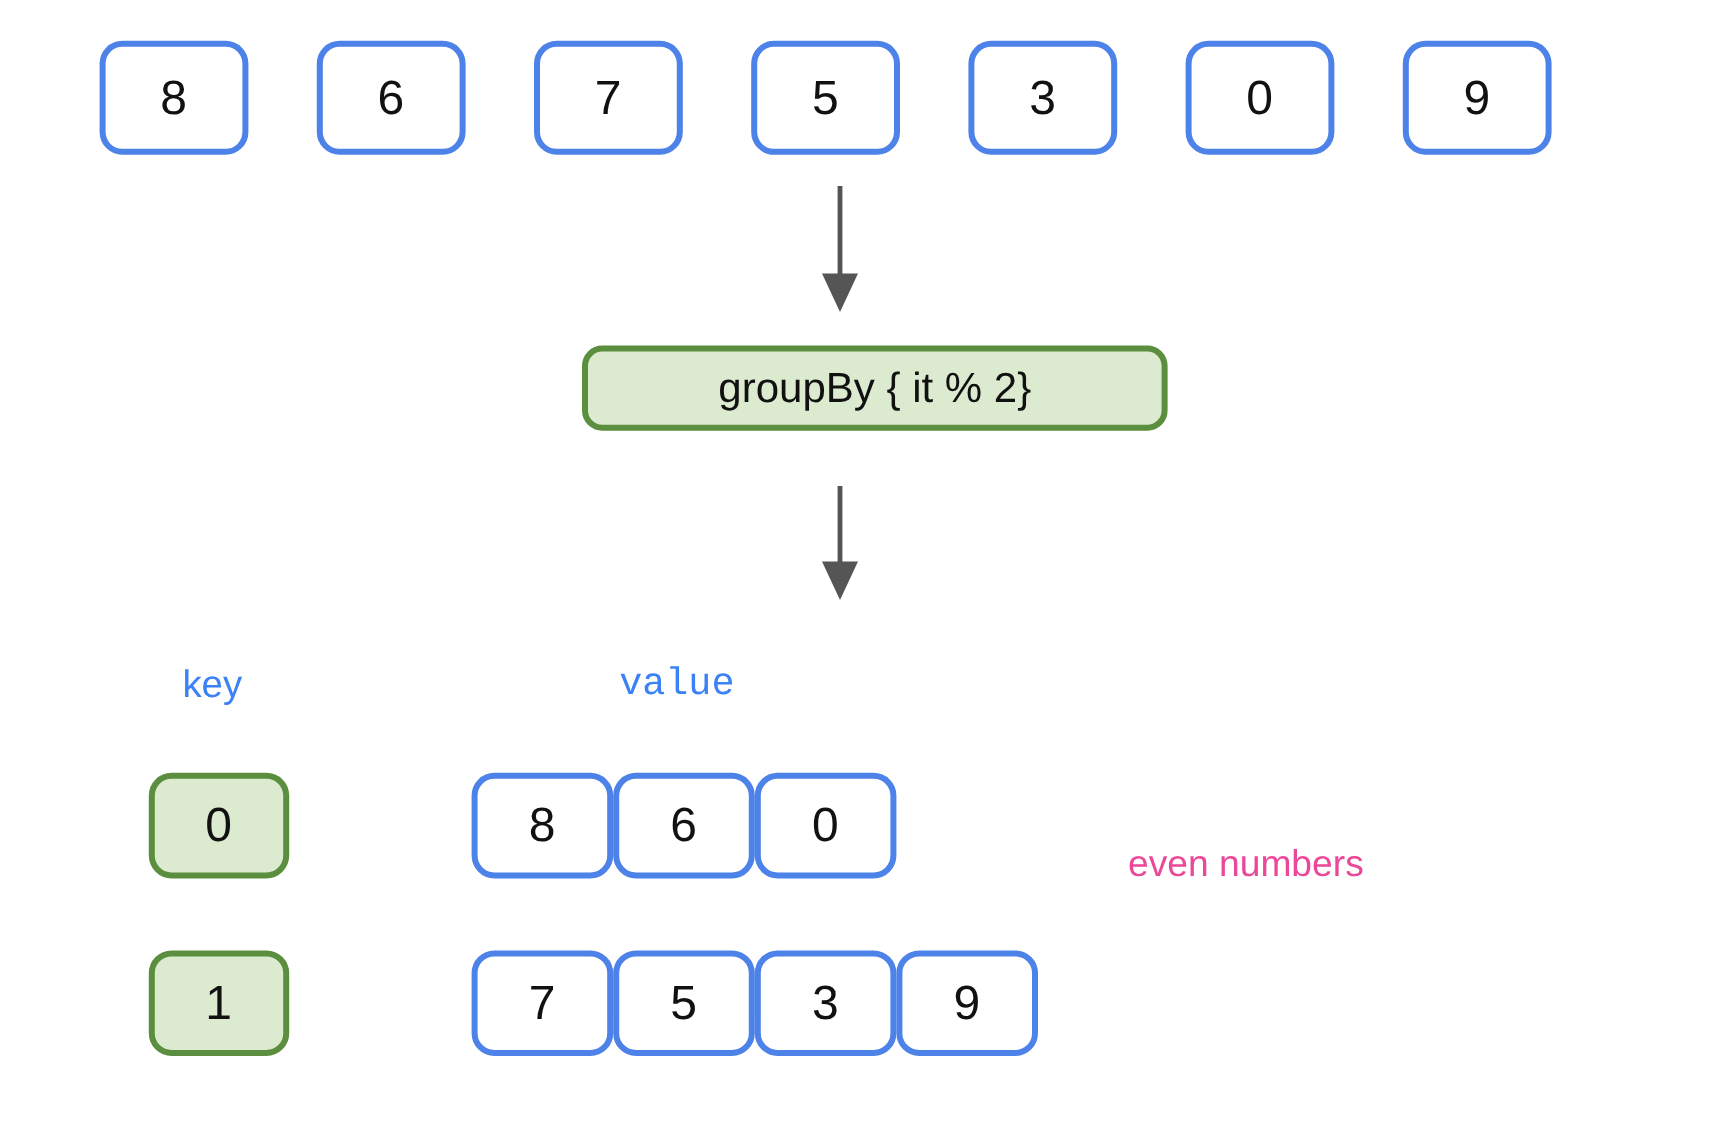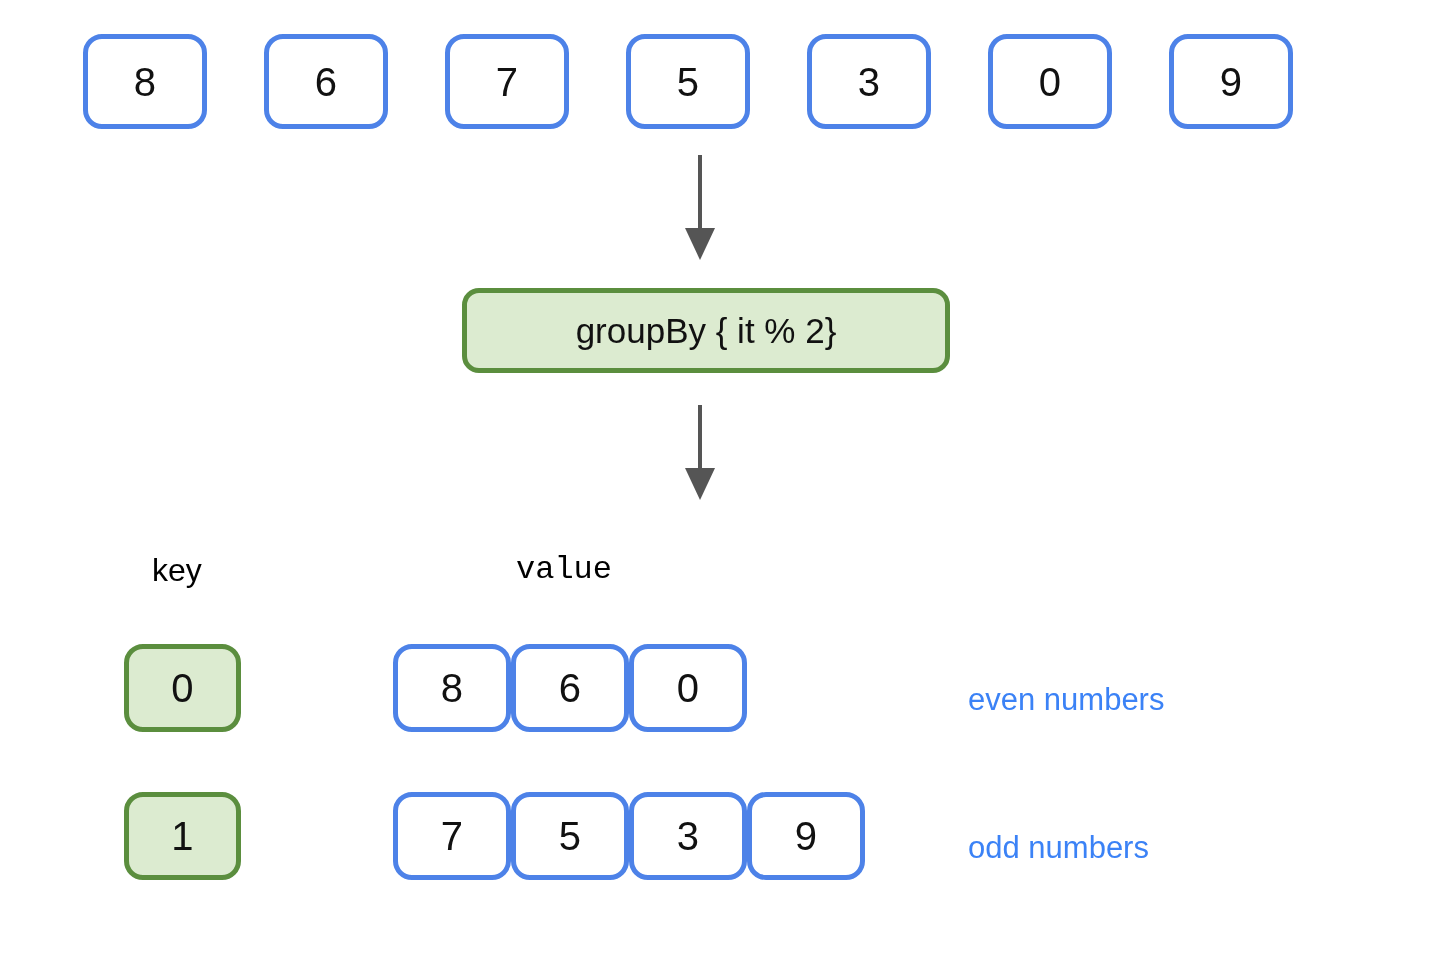--- a/index.html
+++ b/index.html
@@ -47,24 +47,24 @@
   .input-row-item {
     top: 34px;
     width: 124px;
     height: 95px;
   }
 
   
   #operation-box {
     position: absolute;
     box-sizing: border-box;
-    left: 462px;
+    left: 485px;
     top: 288px;
     width: 488px;
-    height: 85px;
+    height: 71px;
     background: #dcebd0;
     border: 5px solid #5b8e3e;
     border-radius: 17px;
     display: flex;
     align-items: center;
     justify-content: center;
   }
   #operation-label {
     font-size: 35px;
     color: #111111;
@@ -75,21 +75,21 @@
   
   .arrow {
     position: absolute;
     left: 676px;
   }
 
   
   .col-heading {
     position: absolute;
     font-size: 32px;
-    color: #000000;
+    color: #3b82f6;
     line-height: 1;
     white-space: nowrap;
   }
   #heading-key { left: 152px; top: 554px; }
   #heading-value { left: 516px; top: 554px; font-family: Liberation Mono, monospace; }
 
   
   .key-cell {
     left: 124px;
     width: 117px;
@@ -105,25 +105,26 @@
   .value-cell {
     position: absolute;
     top: 0;
     width: 118px;
     height: 88px;
   }
 
   
   .side-note {
     position: absolute;
-    left: 968px;
+    left: 940px;
     font-size: 31px;
-    color: #3b82f6;
+    color: #ec4899;
     line-height: 1;
     white-space: nowrap;
+    margin-top: 20px;
   }
   #note-even { top: 684px; }
   #note-odd  { top: 832px; }
 </style>
 </head>
 <body>
 
 <div id="canvas">
 
   <div id="input-row">
@@ -193,15 +194,14 @@
     <div class="cell cell-blue value-cell" style="left:118px;">
       <span>5</span>
     </div>
     <div class="cell cell-blue value-cell" style="left:236px;">
       <span>3</span>
     </div>
     <div class="cell cell-blue value-cell" style="left:354px;">
       <span>9</span>
     </div>
   </div>
-  <div class="side-note" id="note-odd">odd numbers</div>
 
 </div>
 
 </body></html>

